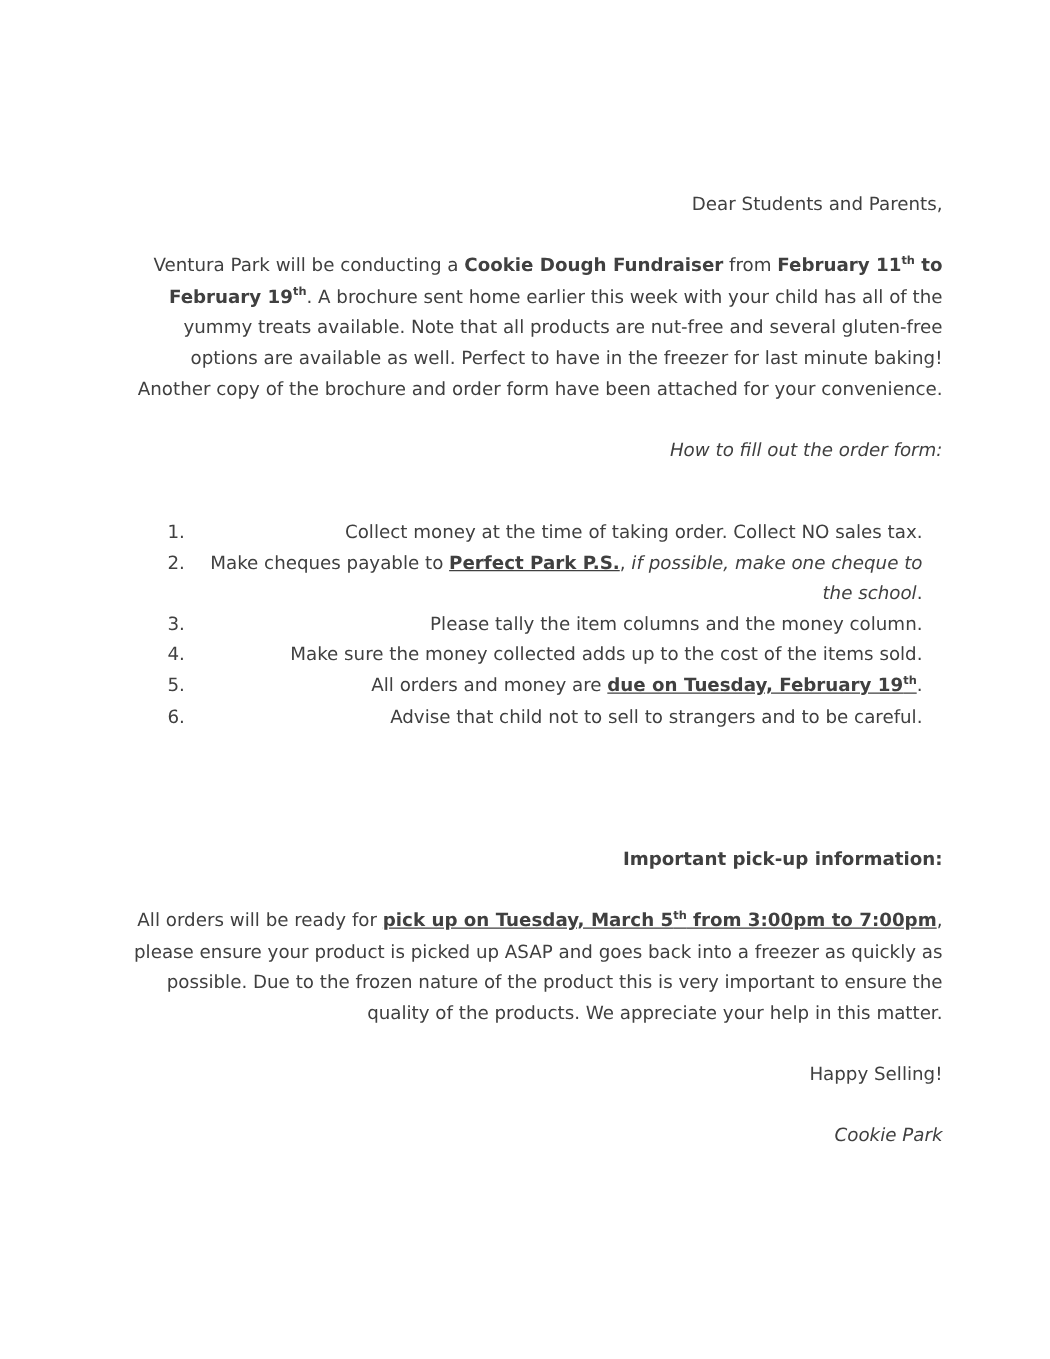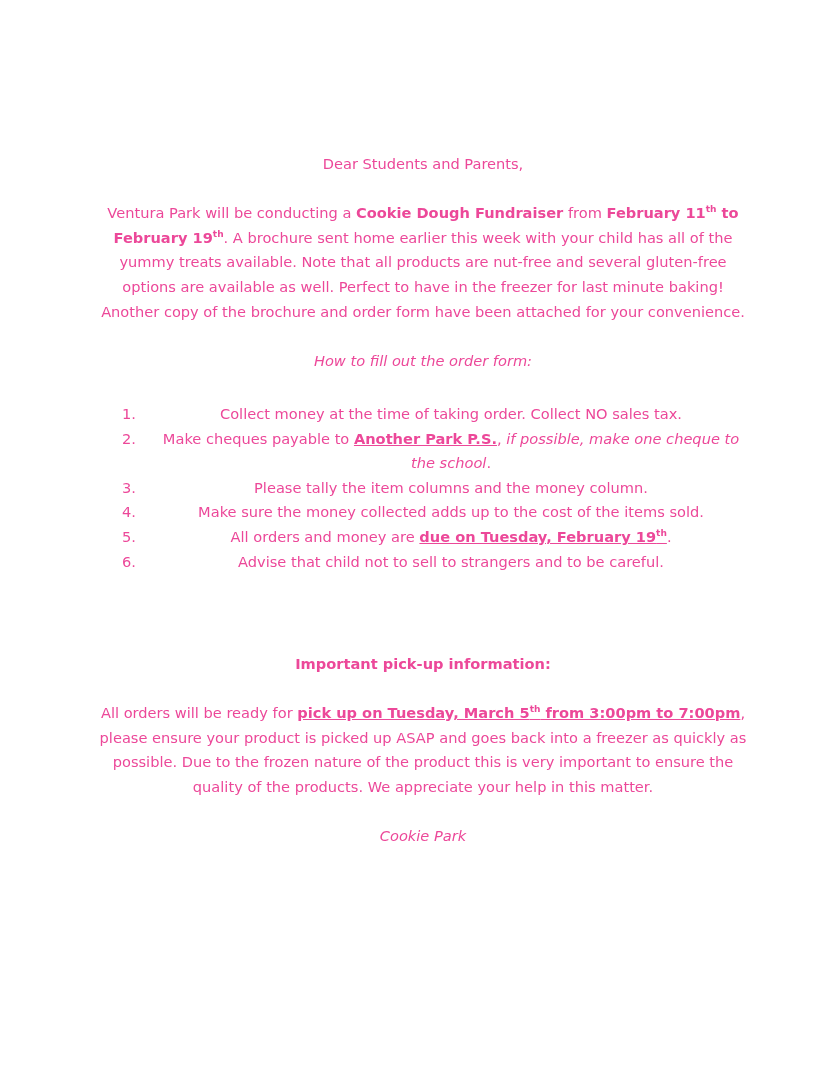--- a/index.html
+++ b/index.html
@@ -24,22 +24,22 @@
     background: #ffffff;
   }
 
   .doc-body {
     position: absolute;
     left: 92px;
     top: 152px;
     width: 662px;
     font-size: 14.6px;
     line-height: 24.6px;
-    color: #ec4899;
-    text-align: center;
+    color: #404040;
+    text-align: right;
   }
 
   p.para {
     margin: 0 0 24.6px 0;
     padding: 0;
   }
 
   p.para.tight {
     margin-bottom: 0;
     font-style: italic;
@@ -53,21 +53,21 @@
   .i { font-style: italic; }
   .bu { font-weight: bold; text-decoration: underline; }
 
   sup {
     font-size: 0.62em;
     vertical-align: super;
     line-height: 0;
   }
 
   ol.steps {
-    margin: 4px;
+    margin: 16px;
     padding: 0;
     list-style: none;
     counter-reset: stepnum;
   }
   ol.steps > li {
     position: relative;
     padding-left: 56px;
     margin: 0;
     counter-increment: stepnum;
   }
@@ -94,32 +94,33 @@
 
     <p class="para"><span>Ventura Park will be conducting a </span><span class="b">Cookie Dough Fundraiser</span><span> from </span><span class="b">February 11</span><sup class="b">th</sup><span class="b"> to February 19</span><sup class="b">th</sup><span>. A brochure sent home earlier this week with your child has all of the yummy treats available. Note that all products are nut-free and several gluten-free options are available as well. Perfect to have in the freezer for last minute baking! Another copy of the brochure and order form have been attached for your convenience.</span></p>
 
 
     <p class="para tight">How to fill out the order form:</p>
 
     <div class="spacer-line"></div>
 
     <ol class="steps">
       <li><span>Collect money at the time of taking order.  Collect NO sales tax.</span></li>
-      <li><span>Make cheques payable to </span><span class="bu">Another Park P.S.</span><span>, </span><span class="i">if possible, make one cheque to the school</span><span>.</span></li>
+      <li><span>Make cheques payable to </span><span class="bu">Perfect Park P.S.</span><span>, </span><span class="i">if possible, make one cheque to the school</span><span>.</span></li>
       <li><span>Please tally the item columns and the money column.</span></li>
       <li><span>Make sure the money collected adds up to the cost of the items sold.</span></li>
       <li><span>All orders and money are </span><span class="bu"><span>due on Tuesday, February 19</span><sup>th</sup></span><span>.</span></li>
       <li><span>Advise that child not to sell to strangers and to be careful.</span></li>
     </ol>
 
     <div class="spacer-line"></div>
     <div class="spacer-line"></div>
     <div class="spacer-line"></div>
 
     <p class="para heading-bold">Important pick-up information:</p>
 
     <p class="para"><span>All orders will be ready for </span><span class="bu"><span>pick up on Tuesday, March 5</span><sup>th</sup><span> from 3:00pm to 7:00pm</span></span><span>, please ensure your product is picked up ASAP and goes back into a freezer as quickly as possible. Due to the frozen nature of the product this is very important to ensure the quality of the products. We appreciate your help in this matter.</span></p>
 
+    <p class="para">Happy Selling!</p>
 
     <p class="para tight">Cookie Park</p>
 
   </div>
 </div>
 
 </body></html>

